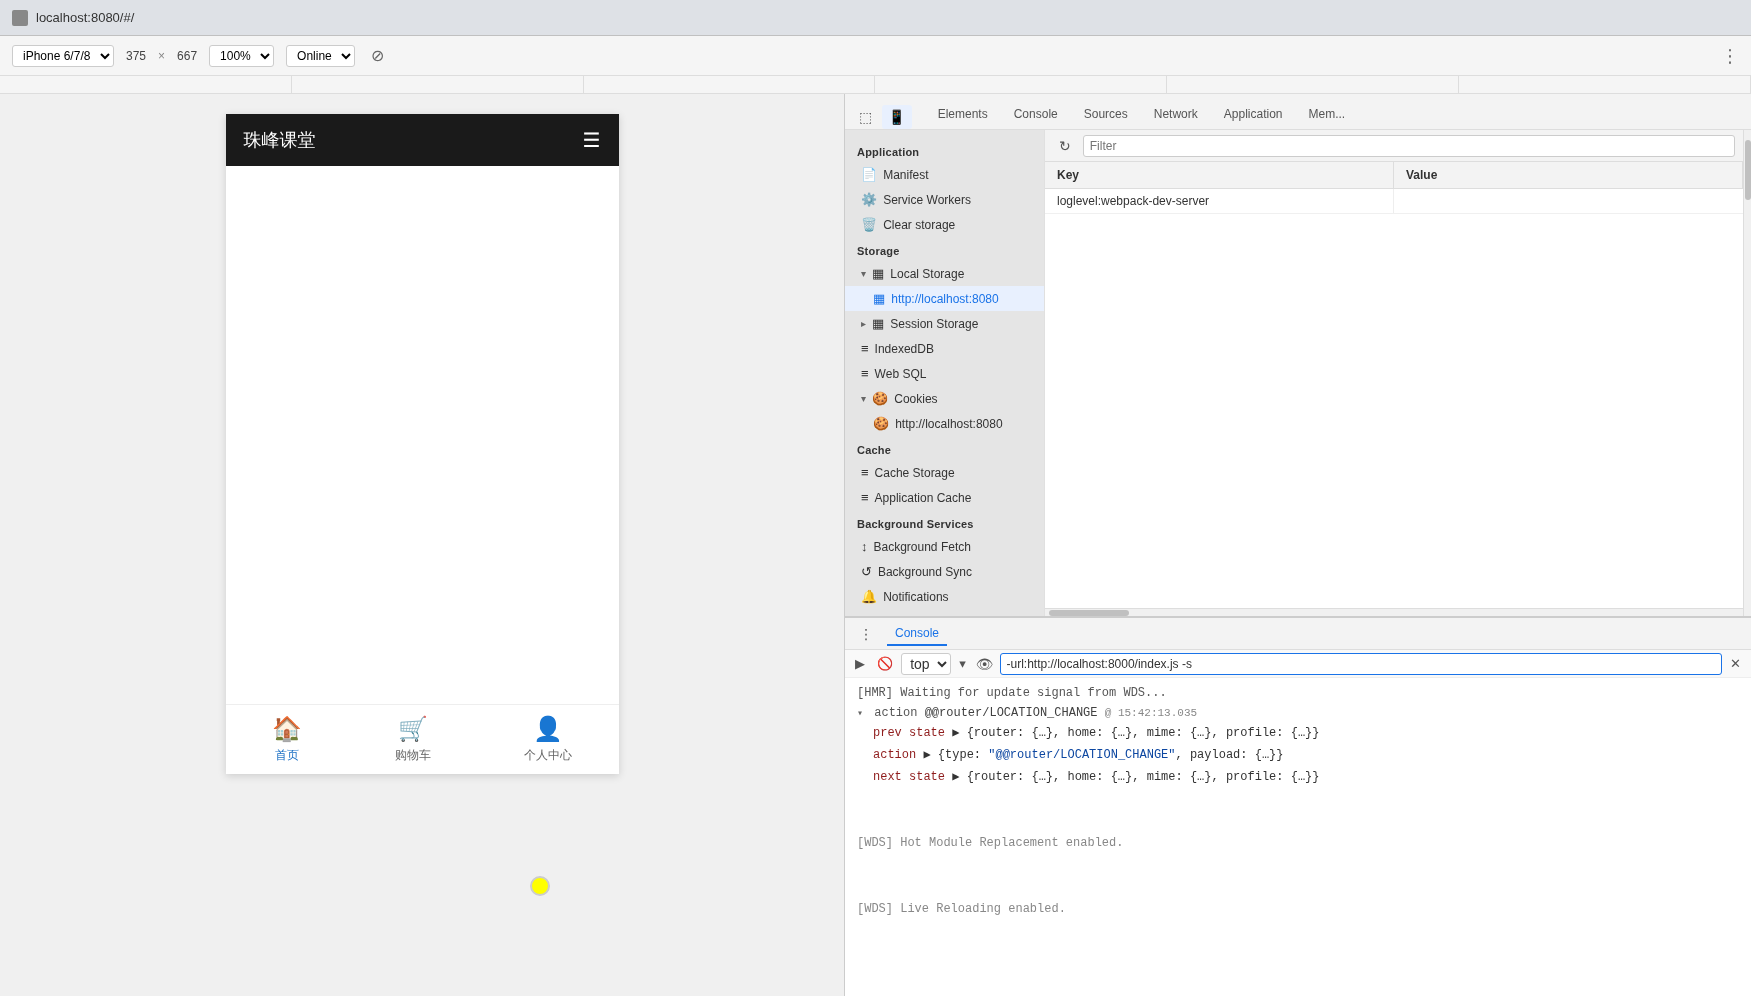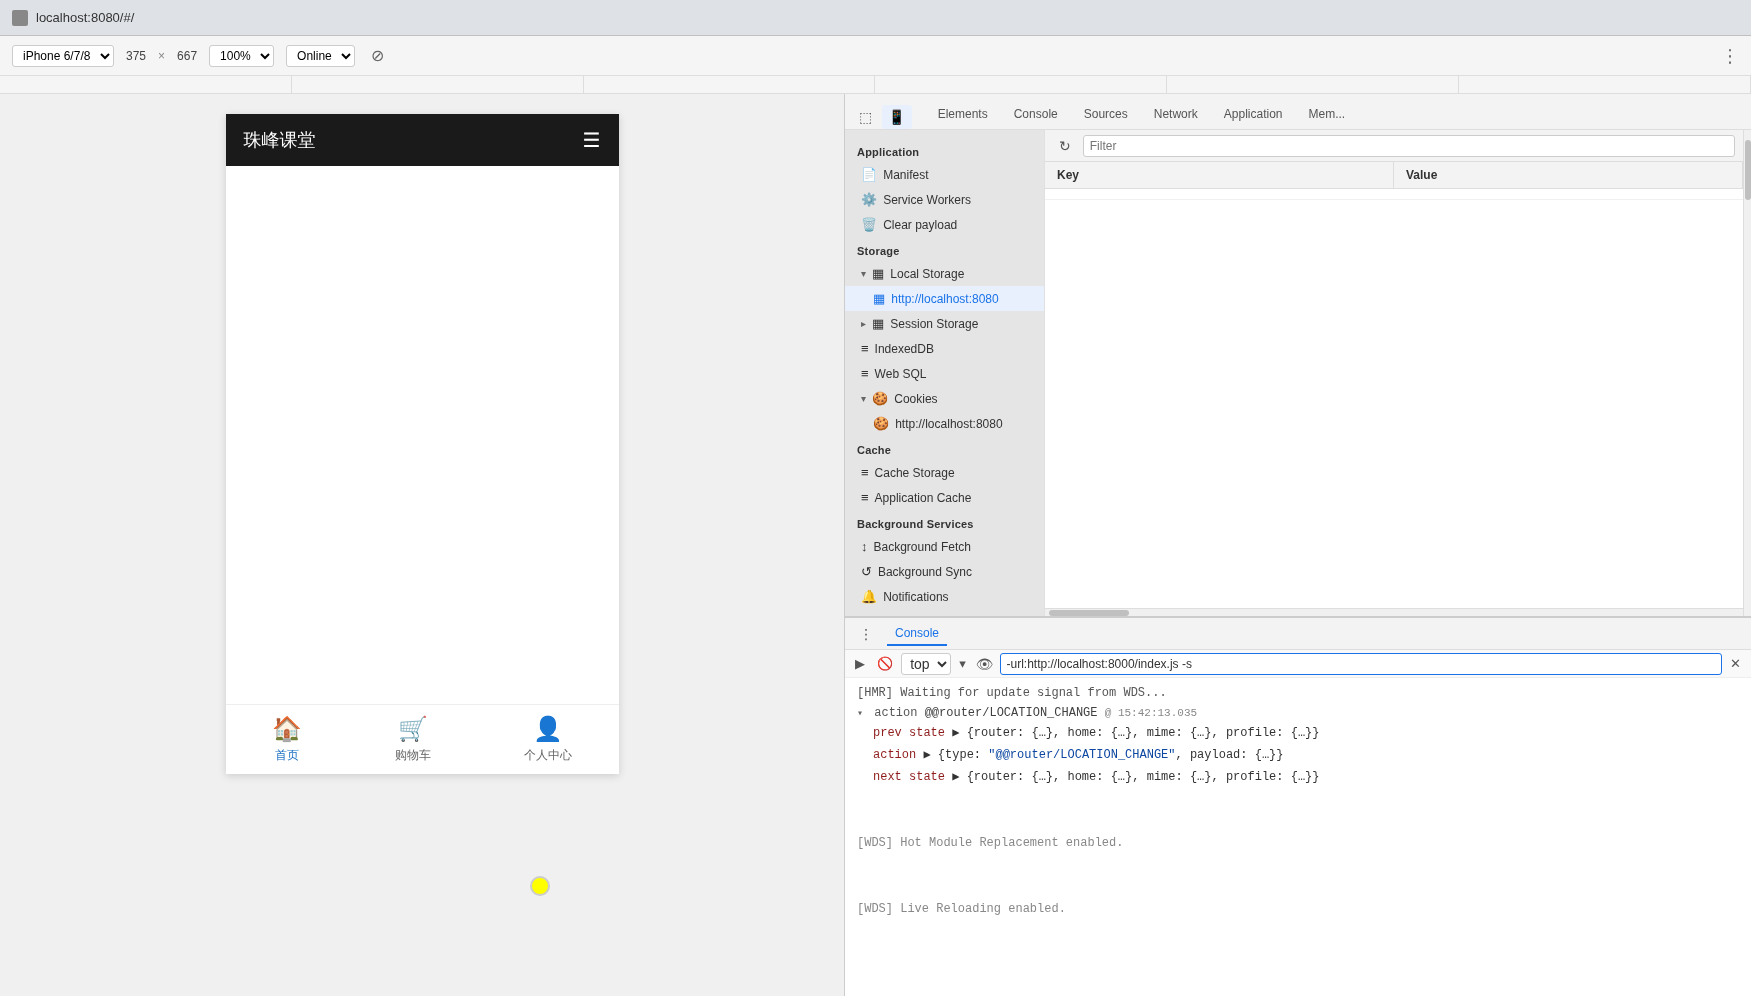--- a/index.html
+++ b/index.html
@@ -490,21 +490,21 @@
         <div class="sidebar-item">
           <span class="sidebar-icon">📄</span>
           <span>Manifest</span>
         </div>
         <div class="sidebar-item">
           <span class="sidebar-icon">⚙️</span>
           <span>Service Workers</span>
         </div>
         <div class="sidebar-item">
           <span class="sidebar-icon">🗑️</span>
-          <span>Clear payload</span>
+          <span>Clear storage</span>
         </div>
 
         <div class="sidebar-section-label">Storage</div>
 
         <div class="sidebar-item">
           <span class="sidebar-arrow">▾</span>
           <span class="sidebar-icon">▦</span>
           <span>Local Storage</span>
         </div>
         <div class="sidebar-item indent active">
@@ -566,20 +566,21 @@
         <div class="panel-toolbar">
           <button class="dt-icon-btn" title="Refresh">↻</button>
           <input class="panel-filter-input" type="text" placeholder="Filter" style="">
         </div>
         <div class="panel-content">
           <div class="storage-table-header">
             <div class="storage-col key">Key</div>
             <div class="storage-col value">Value</div>
           </div>
           <div class="storage-row">
+            <div class="storage-row-key">loglevel:webpack-dev-server</div>
             <div class="storage-row-val"></div>
           </div>
         </div>
         <div class="bottom-scrollbar">
           <div class="bottom-scrollbar-thumb"></div>
         </div>
       </div>
 
       <div class="side-scrollbar">
         <div class="side-scrollbar-thumb"></div>

